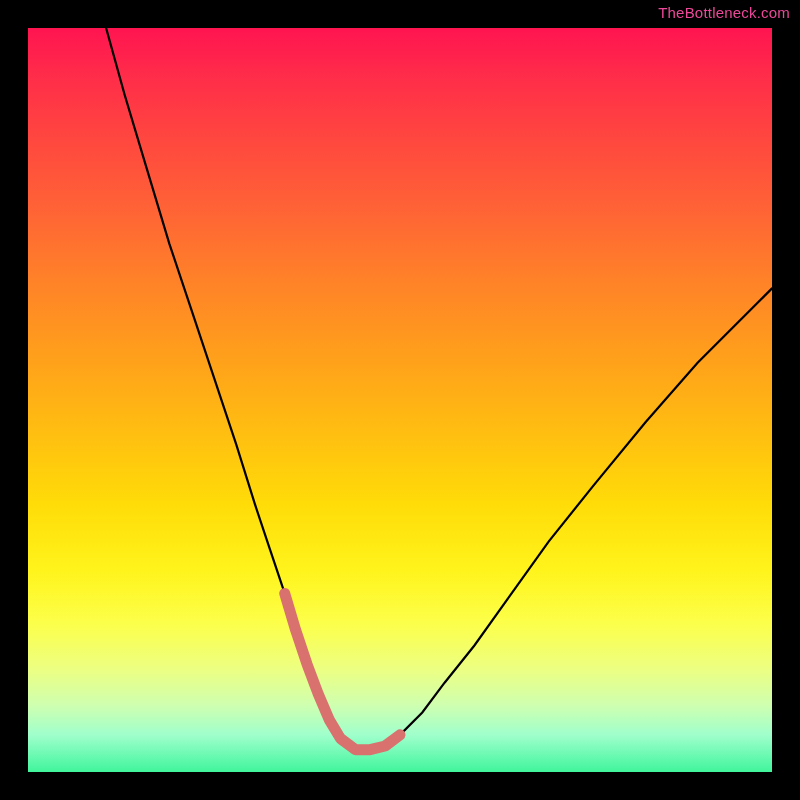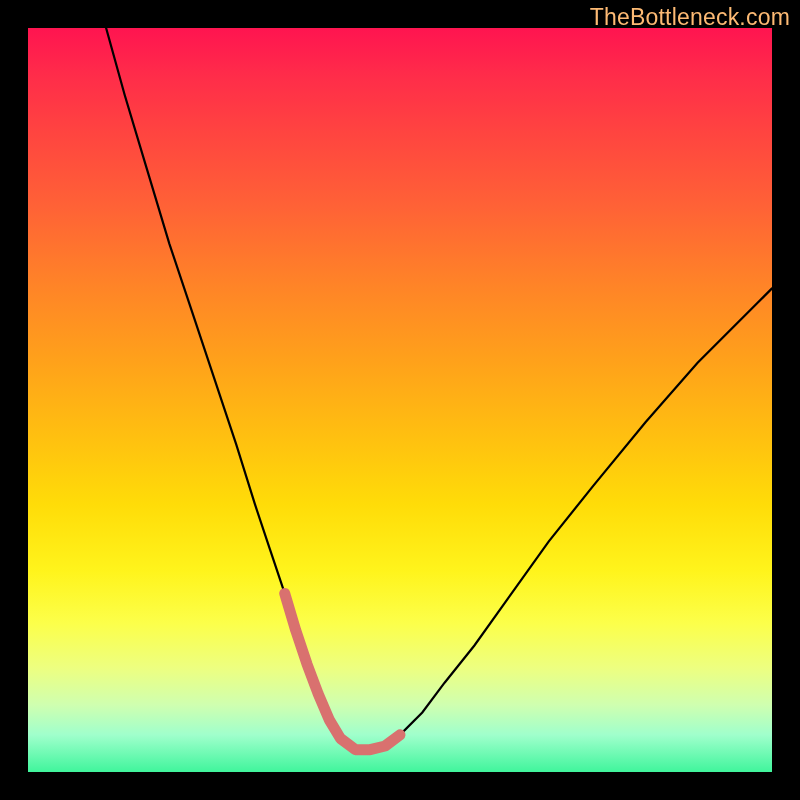--- a/index.html
+++ b/index.html
@@ -31,22 +31,22 @@
       #edff80 86%,
       #cfffb0 91%,
       #a0ffcc 95%,
       #40f59c 100%
     );
   }
   .watermark {
     position: absolute;
     top: 4px;
     right: 10px;
-    color: #fdba74;
-    font-size: 23px;
+    color: #ec4899;
+    font-size: 15px;
     font-weight: 500;
     letter-spacing: 0.2px;
   }
   svg.curves {
     position: absolute;
     left: 0;
     top: 0;
     width: 744px;
     height: 744px;
   }

